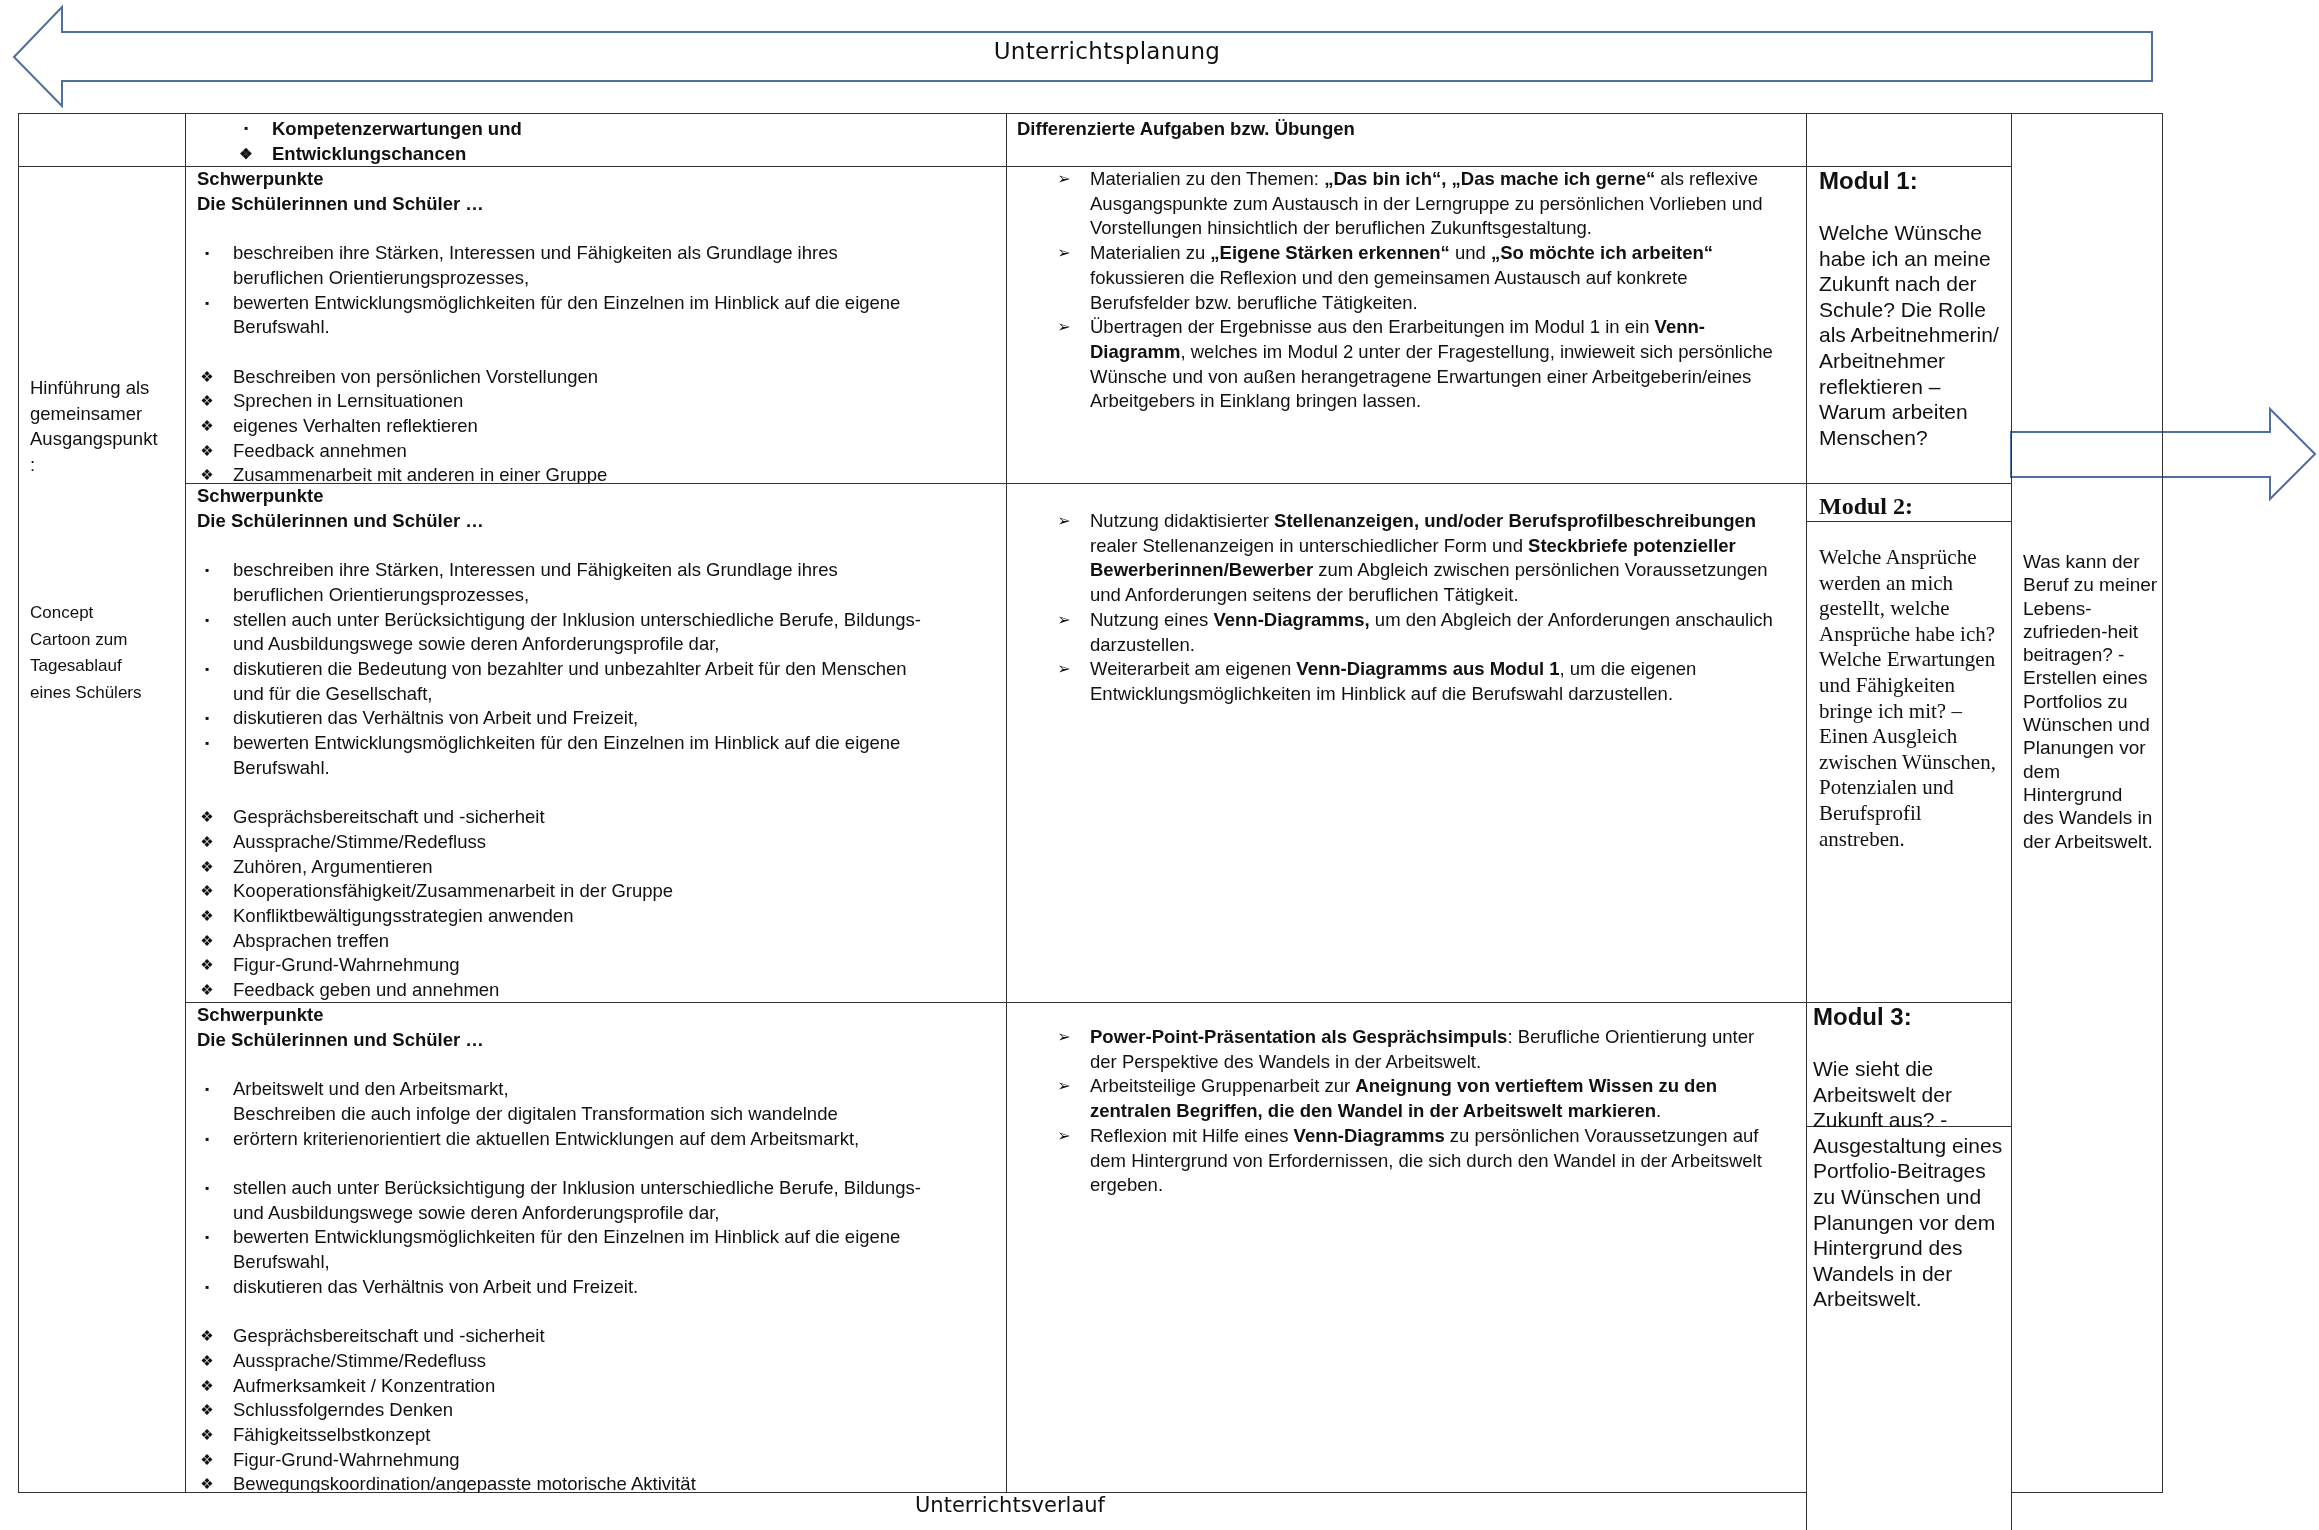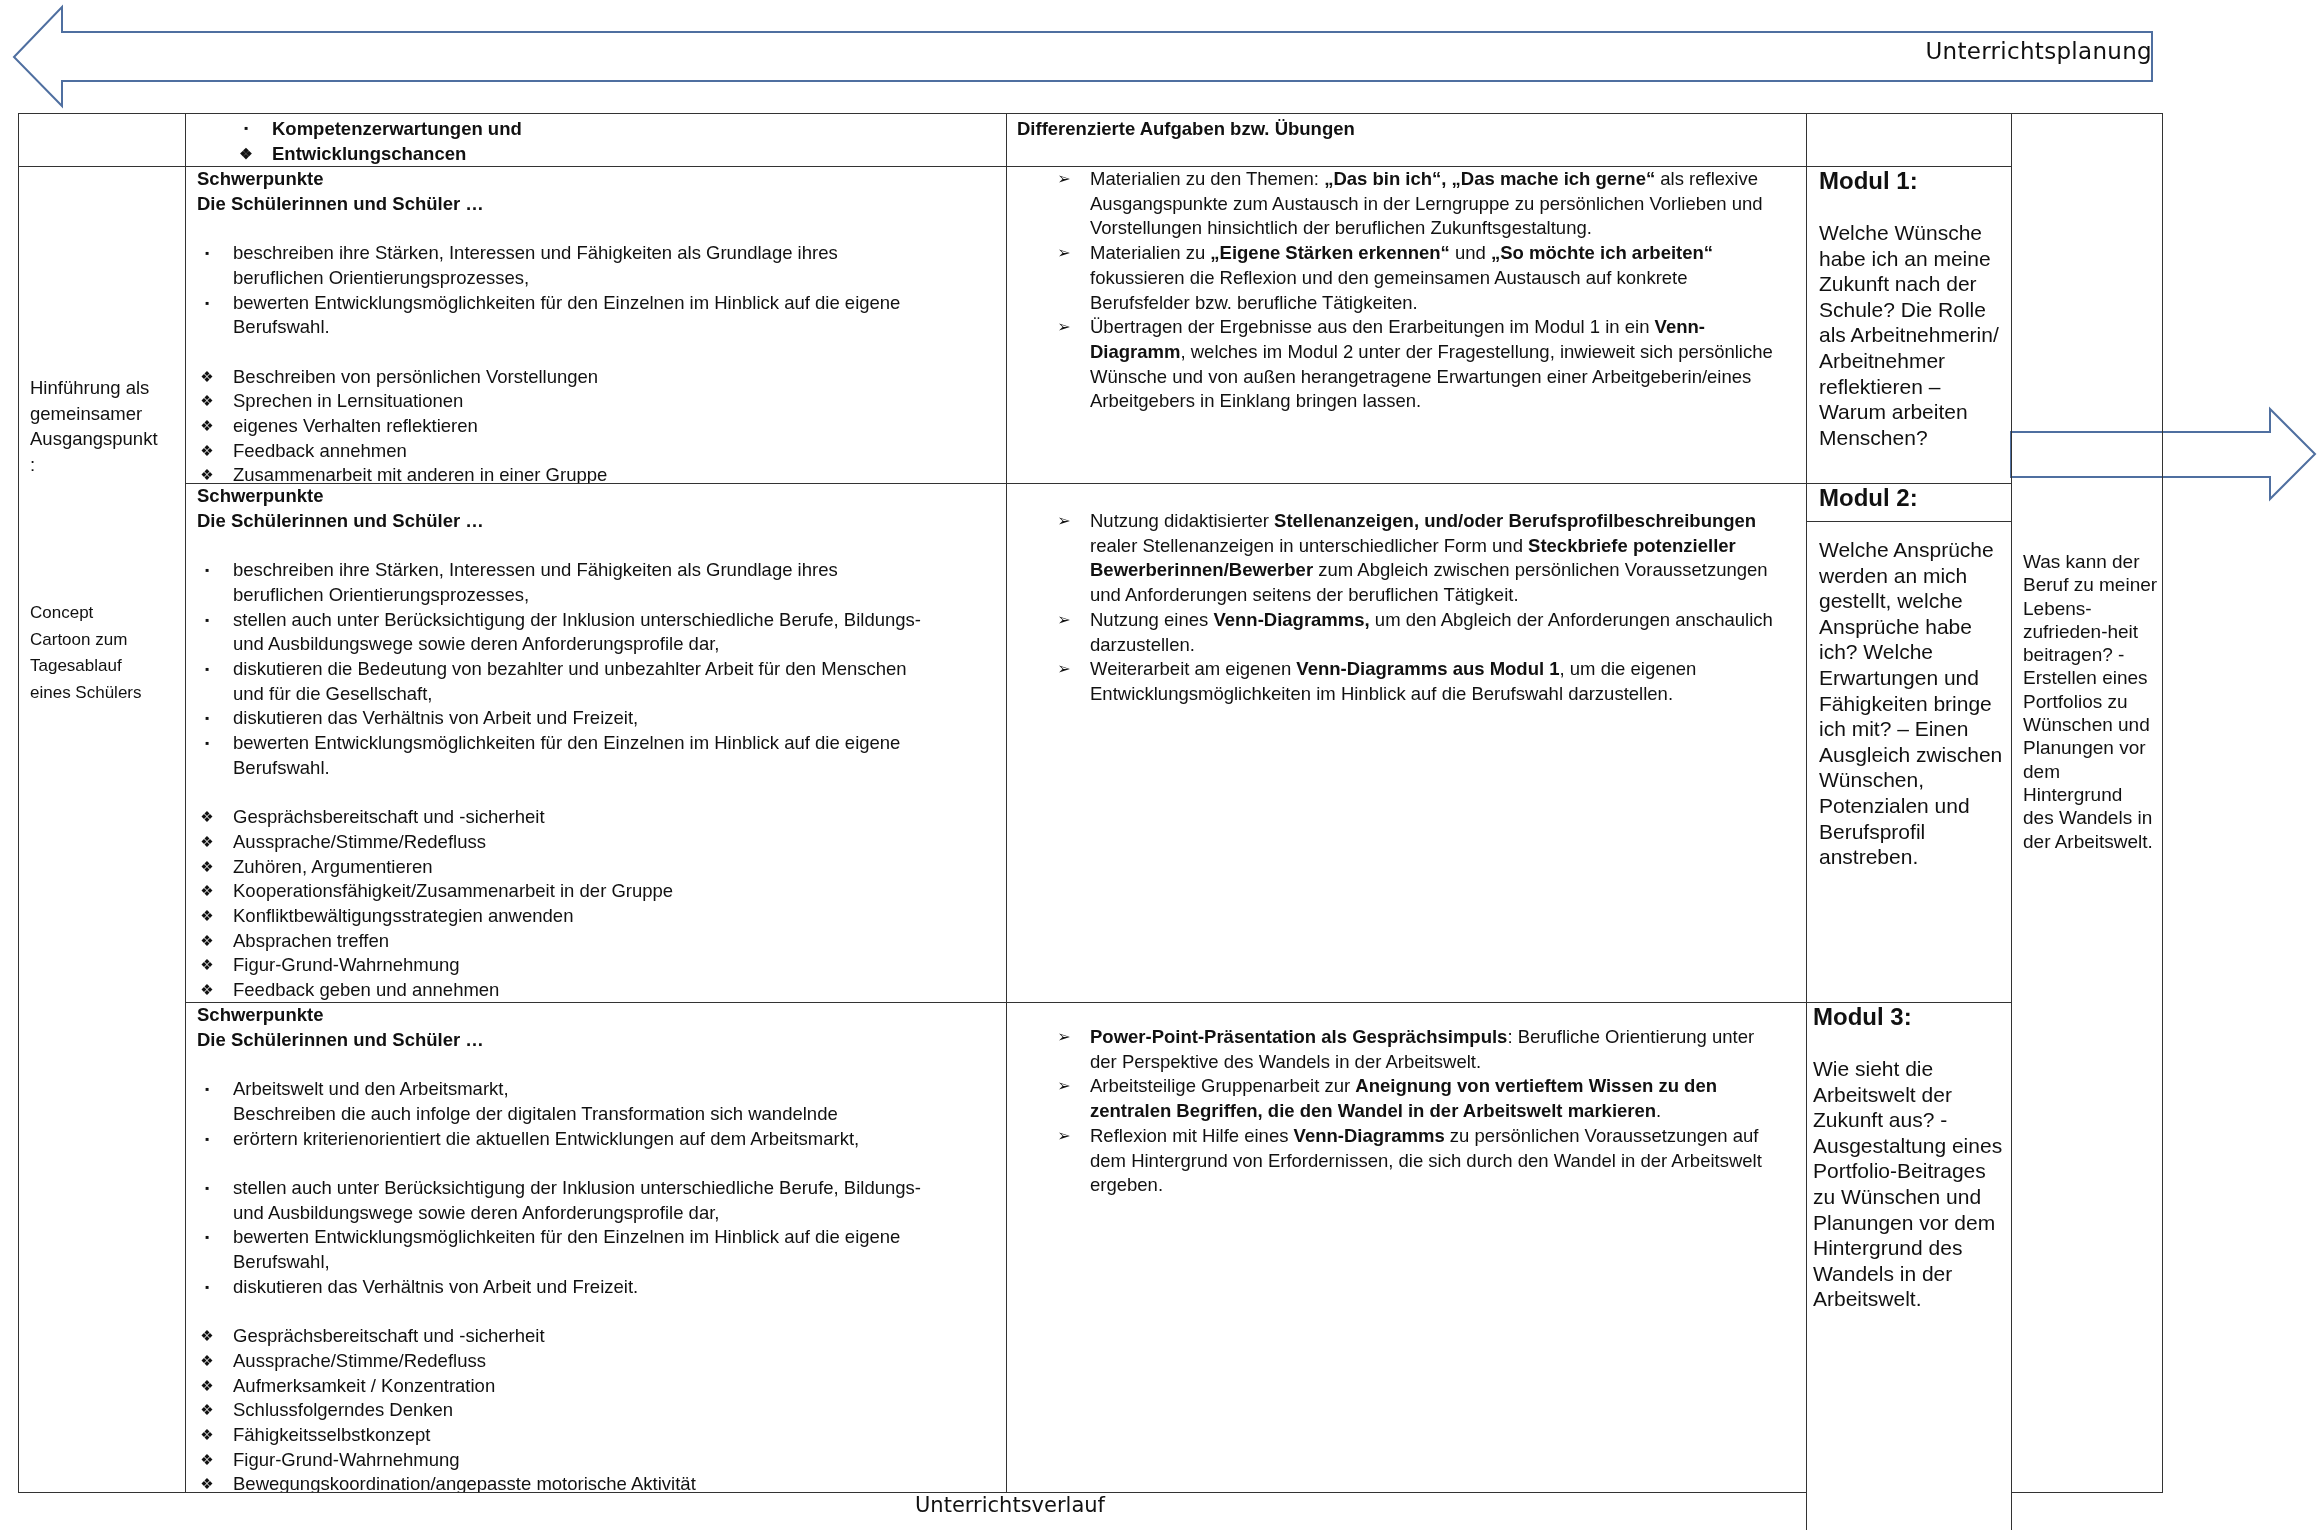--- a/index.html
+++ b/index.html
@@ -1,19 +1,19 @@
 <!DOCTYPE html>
 <html><head>
 <meta charset="utf-8">
 <style>
   html, body { margin:0; padding:0; background:#ffffff; }
   body { width:2319px; height:1530px; position:relative; overflow:hidden;
          font-family:"Liberation Sans", sans-serif; color:#111; }
   .arrow-svg { position:absolute; left:0; top:0; pointer-events:none; }
-  .banner-label { position:absolute; left:62px; width:2090px; top:38px; text-align:right;
+  .banner-label { position:absolute; left:62px; width:2090px; top:38px; text-align:center;
                   font-family:"DejaVu Sans", sans-serif; font-size:23px; color:#111; letter-spacing:0.3px; }
   .footer-label { position:absolute; left:860px; width:300px; top:1493px; text-align:center;
                   font-family:"DejaVu Sans", sans-serif; font-size:21px; color:#111; }
 
   .cell { position:absolute; box-sizing:border-box; border:1.5px solid #333; background:transparent; overflow:hidden; }
   .thead-text { font-weight:bold; font-size:18.5px; line-height:25px; }
   .txt { font-size:18.5px; line-height:24.7px; }
   .bold { font-weight:bold; }
   ul.lst { list-style:none; margin:0; padding:0; }
   ul.lst li { position:relative; padding-left:36px; }
@@ -145,21 +145,21 @@
     <li><span class="mk mk-diamond">❖</span><span>Feedback geben und annehmen</span></li>
   </ul>
 </div>
 <div class="cell txt" style="left:1006px;top:483px;width:801px;height:520px;padding:25px 20px 0 47px;">
   <ul class="lst">
     <li><span class="mk mk-arrow">➢</span><span>Nutzung didaktisierter </span><b>Stellenanzeigen, und/oder Berufsprofilbeschreibungen</b><span> realer Stellenanzeigen in unterschiedlicher Form und </span><b>Steckbriefe potenzieller Bewerberinnen/Bewerber</b><span> zum Abgleich zwischen persönlichen Voraussetzungen und Anforderungen seitens der beruflichen Tätigkeit.</span></li>
     <li><span class="mk mk-arrow">➢</span><span>Nutzung eines </span><b>Venn-Diagramms,</b><span> um den Abgleich der Anforderungen anschaulich darzustellen.</span></li>
     <li><span class="mk mk-arrow">➢</span><span>Weiterarbeit am eigenen </span><b>Venn-Diagramms aus Modul 1</b><span>, um die eigenen Entwicklungsmöglichkeiten im Hinblick auf die Berufswahl darzustellen.</span></li>
   </ul>
 </div>
-<div class="cell" style="left:1806px;top:483px;width:206px;height:520px;padding:0 8px 0 12px;">
+<div class="cell" style="left:1806px;top:483px;width:206px;height:644px;padding:8px 8px 0 12px;font-family:Liberation Serif, serif;">
   <div class="module-title">Modul 2:</div>
   <div style="height:25px;"></div>
   <div class="module-text">Welche Ansprüche werden an mich gestellt, welche Ansprüche habe ich? Welche Erwartungen und Fähigkeiten bringe ich mit? – Einen Ausgleich zwischen Wünschen, Potenzialen und Berufsprofil anstreben.</div>
 </div>
 
 <div class="cell txt" style="left:185px;top:1002px;width:822px;height:491px;padding:0 0 0 11px;">
   <div class="bold">Schwerpunkte</div>
   <div class="bold">Die Schülerinnen und Schüler …</div>
   <div class="gap"></div>
   <ul class="lst">

